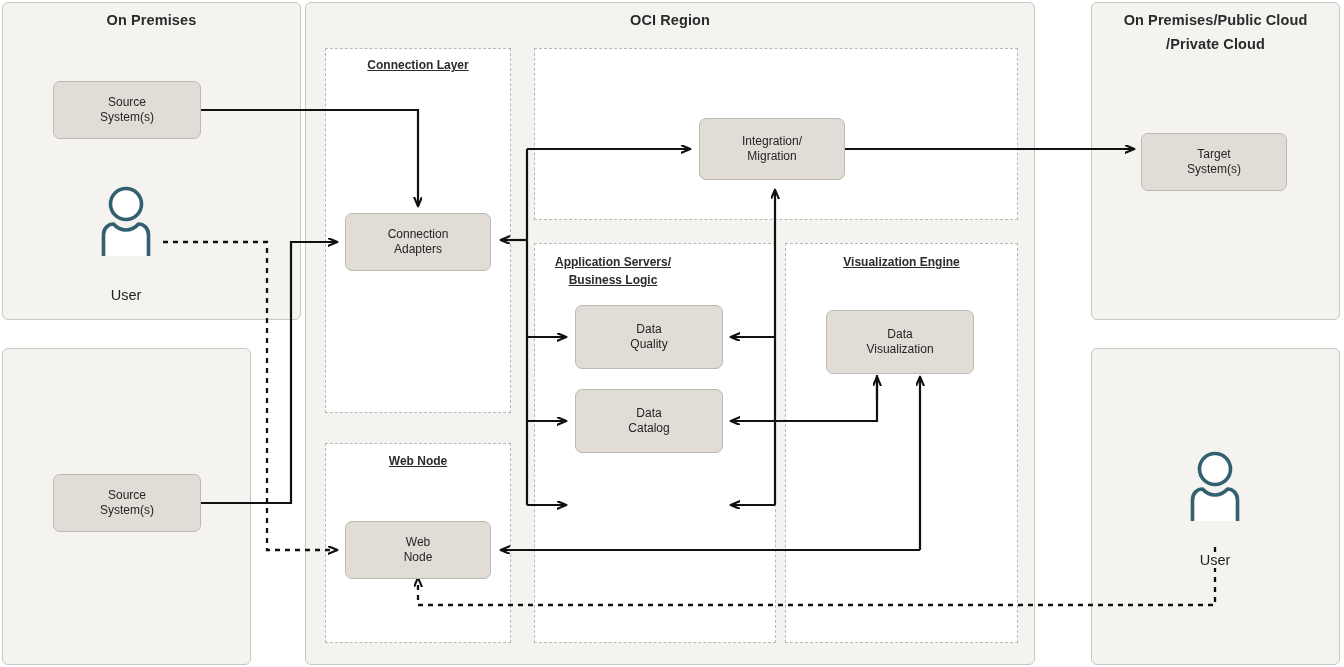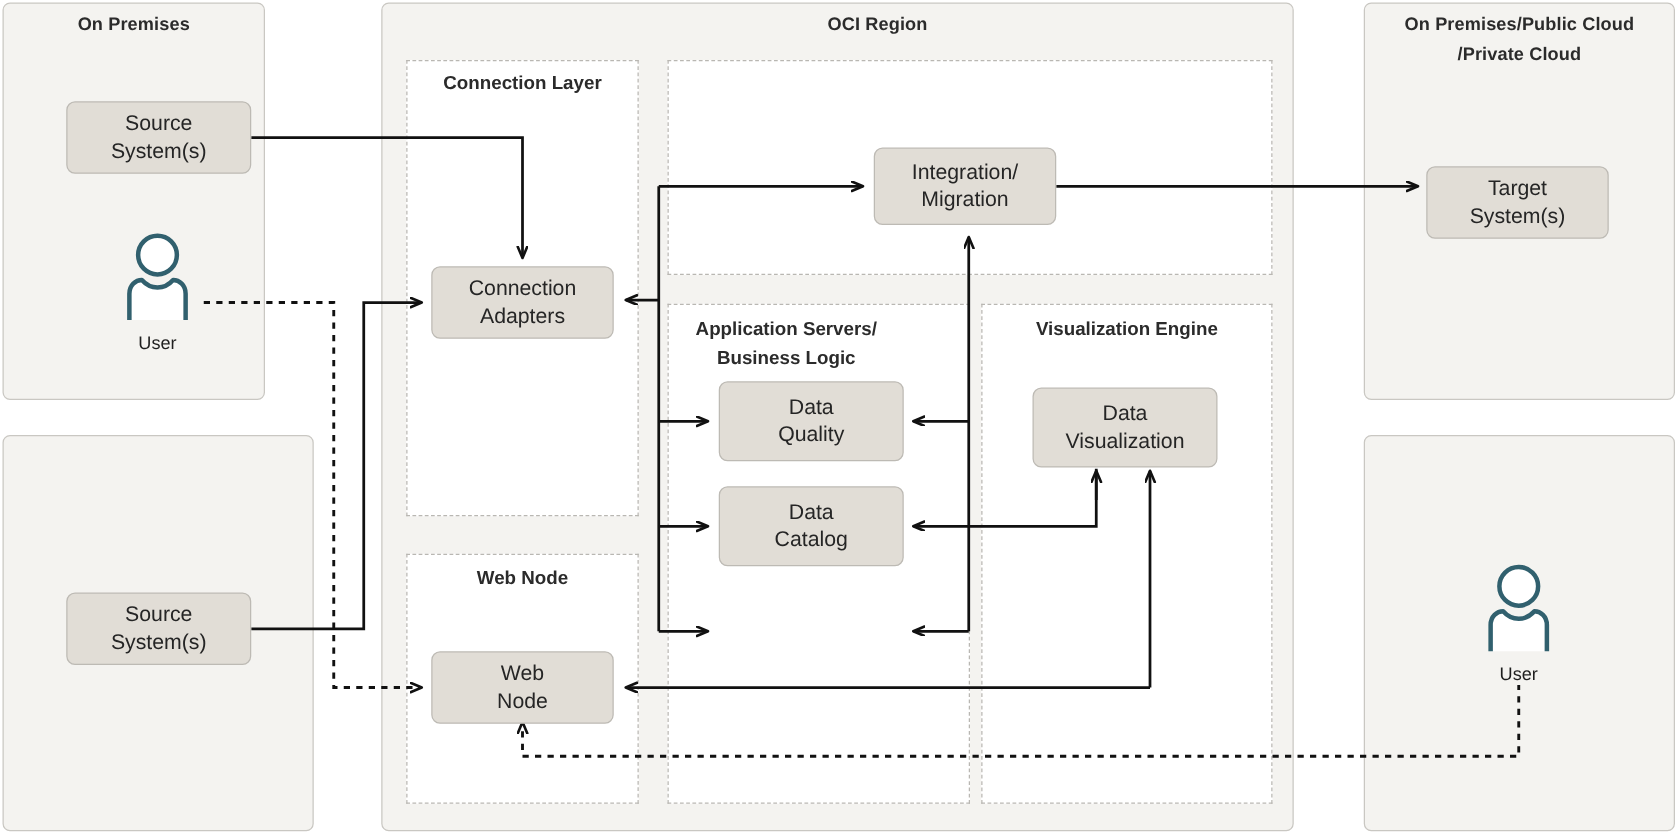--- a/index.html
+++ b/index.html
@@ -41,87 +41,89 @@
   .subzone {
     position: absolute;
     background: #ffffff;
     border: 1px dashed #b9b7b2;
     box-sizing: border-box;
   }
   .subzone-title {
     position: absolute;
     width: 100%;
     text-align: center;
-    font-size: 15px;
+    font-size: 12px;
     font-weight: bold;
     color: #2b2b2b;
     line-height: 1.5;
+    text-decoration: underline;
   }
   .node {
     position: absolute;
     background: #e1ddd6;
     border: 1px solid #bdbab4;
     border-radius: 7px;
     box-sizing: border-box;
     display: flex;
     align-items: center;
     justify-content: center;
     text-align: center;
-    font-size: 17px;
+    font-size: 12px;
     color: #252525;
     line-height: 1.28;
     white-space: pre-line;
   }
   .user-label {
     position: absolute;
     width: 100%;
     text-align: center;
     font-size: 14.5px;
     color: #1f1f1f;
+    margin-top: 20px;
   }
   .user-fig {
     position: absolute;
   }
 </style>
 </head>
 <body>
 
 <div id="canvas">
 
-  <div class="zone" style="left:2px; top:2px; width:210px; height:318px;">
+  <div class="zone" style="left:2px; top:2px; width:299px; height:318px;">
     <div class="zone-title" style="top:6px;">On Premises</div>
   </div>
 
   <div class="zone" style="left:2px; top:348px; width:249px; height:317px;">
     
   </div>
 
   <div class="zone" style="left:305px; top:2px; width:730px; height:663px;">
-    <div class="zone-title" style="top:6px;padding-left:32px;">OCI Region</div>
+    <div class="zone-title" style="top:6px;">OCI Region</div>
   </div>
 
   <div class="zone" style="left:1091px; top:2px; width:249px; height:318px;">
     <div class="zone-title" style="top:6px; white-space:pre-line;">On Premises/Public Cloud
 /Private Cloud</div>
   </div>
 
   <div class="zone" style="left:1091px; top:348px; width:249px; height:317px;">
     
   </div>
 
   <div class="subzone" style="left:325px; top:48px; width:186px; height:365px;">
   </div>
   <div class="subzone-title" style="left:325px; top:56px; width:186px;">Connection Layer</div>
 
   <div class="subzone" style="left:534px; top:48px; width:484px; height:172px;">
   </div>
 
   <div class="subzone" style="left:534px; top:243px; width:242px; height:400px;">
   </div>
-  <div class="subzone-title" style="left:526px; top:253px; width:206px; white-space:pre-line;">Application Servers/
+  <div class="subzone-title" style="left:510px; top:253px; width:206px; white-space:pre-line;">Application Servers/
 Business Logic</div>
 
   <div class="subzone" style="left:785px; top:243px; width:233px; height:400px;">
   </div>
   <div class="subzone-title" style="left:785px; top:253px; width:233px;">Visualization Engine</div>
 
   <div class="subzone" style="left:325px; top:443px; width:186px; height:200px;">
   </div>
   <div class="subzone-title" style="left:325px; top:452px; width:186px;">Web Node</div>
 

